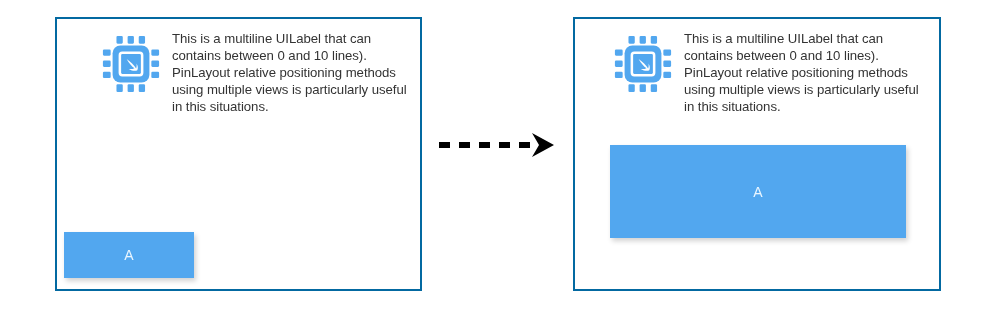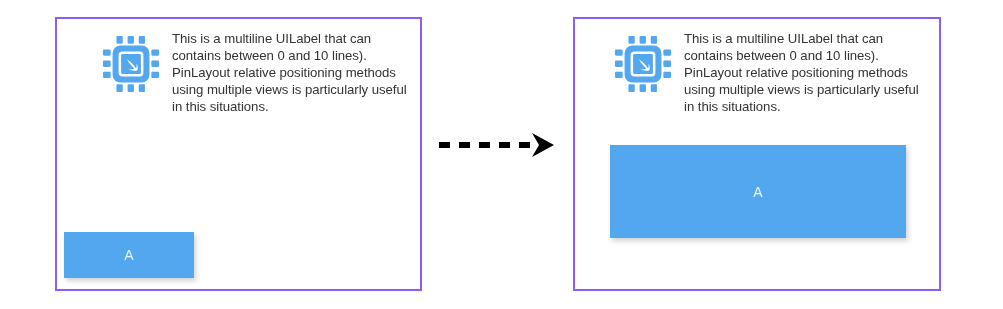--- a/index.html
+++ b/index.html
@@ -19,21 +19,21 @@
     position: absolute;
     left: 0; top: 0;
     width: 1003px;
     height: 309px;
   }
 
   
   .panel {
     position: absolute;
     background: #ffffff;
-    border: 2px solid #8b5cf6;
+    border: 2px solid #0369a1;
     box-sizing: border-box;
   }
   .panel-left {
     left: 55px;
     top: 17px;
     width: 367px;
     height: 274px;
   }
   .panel-right {
     left: 573px;

